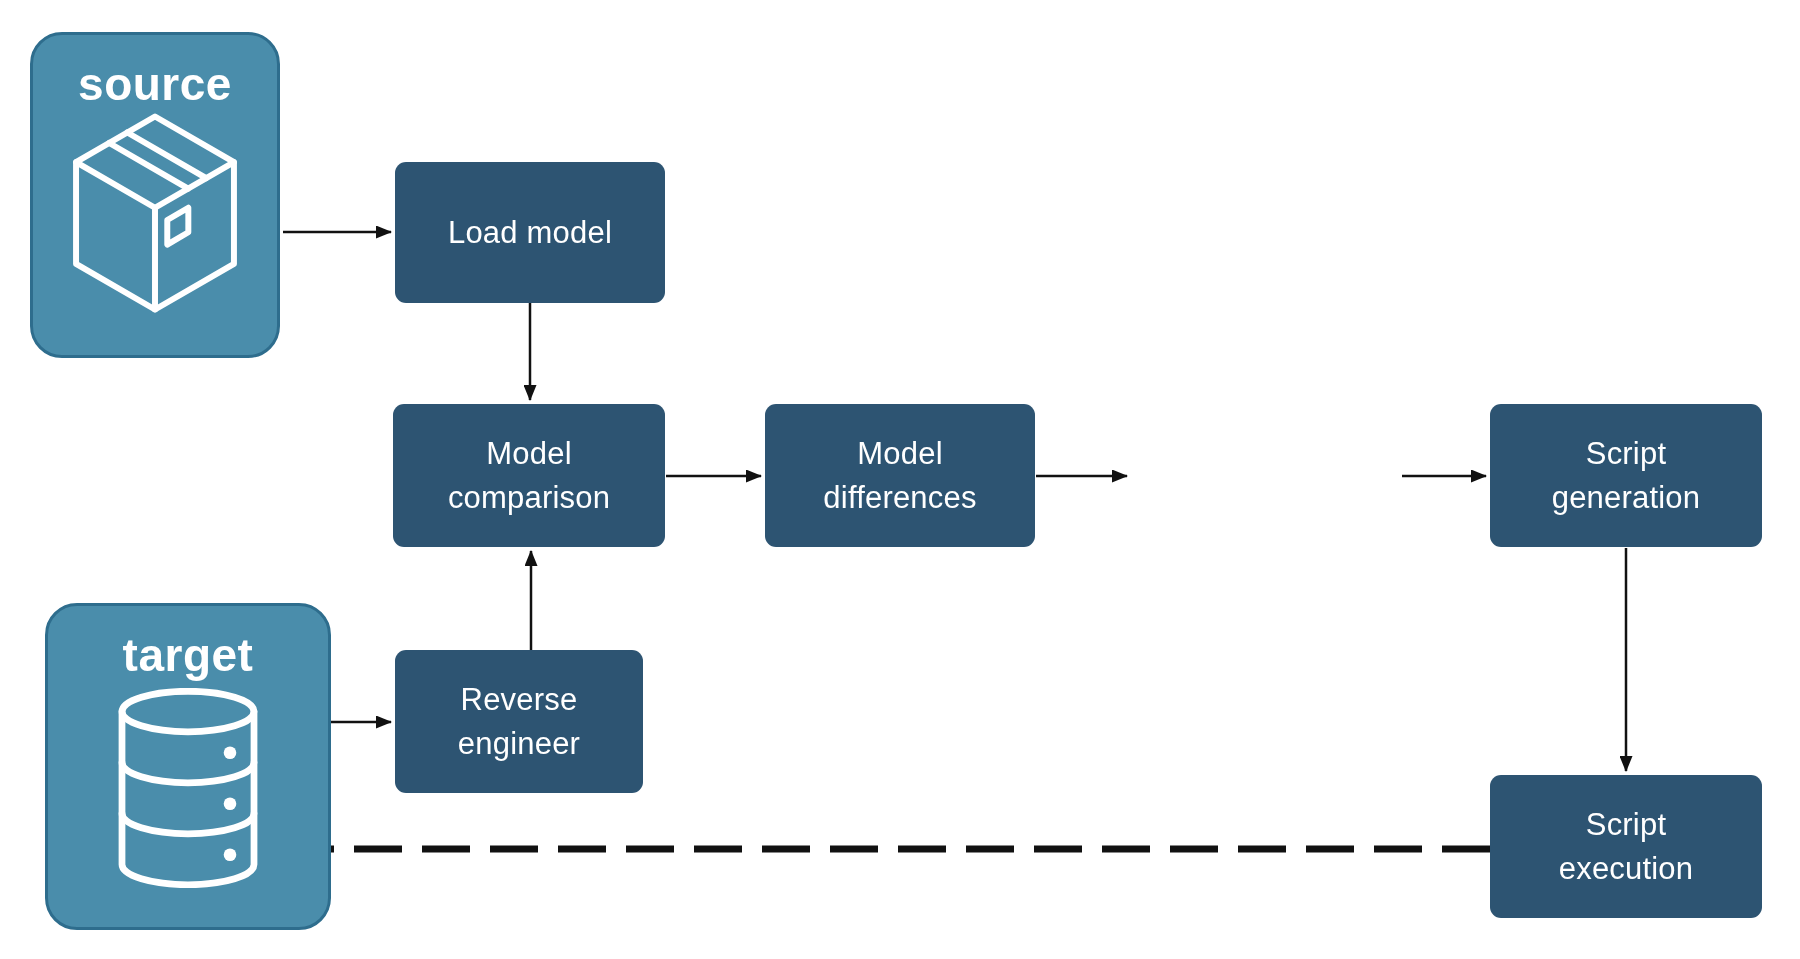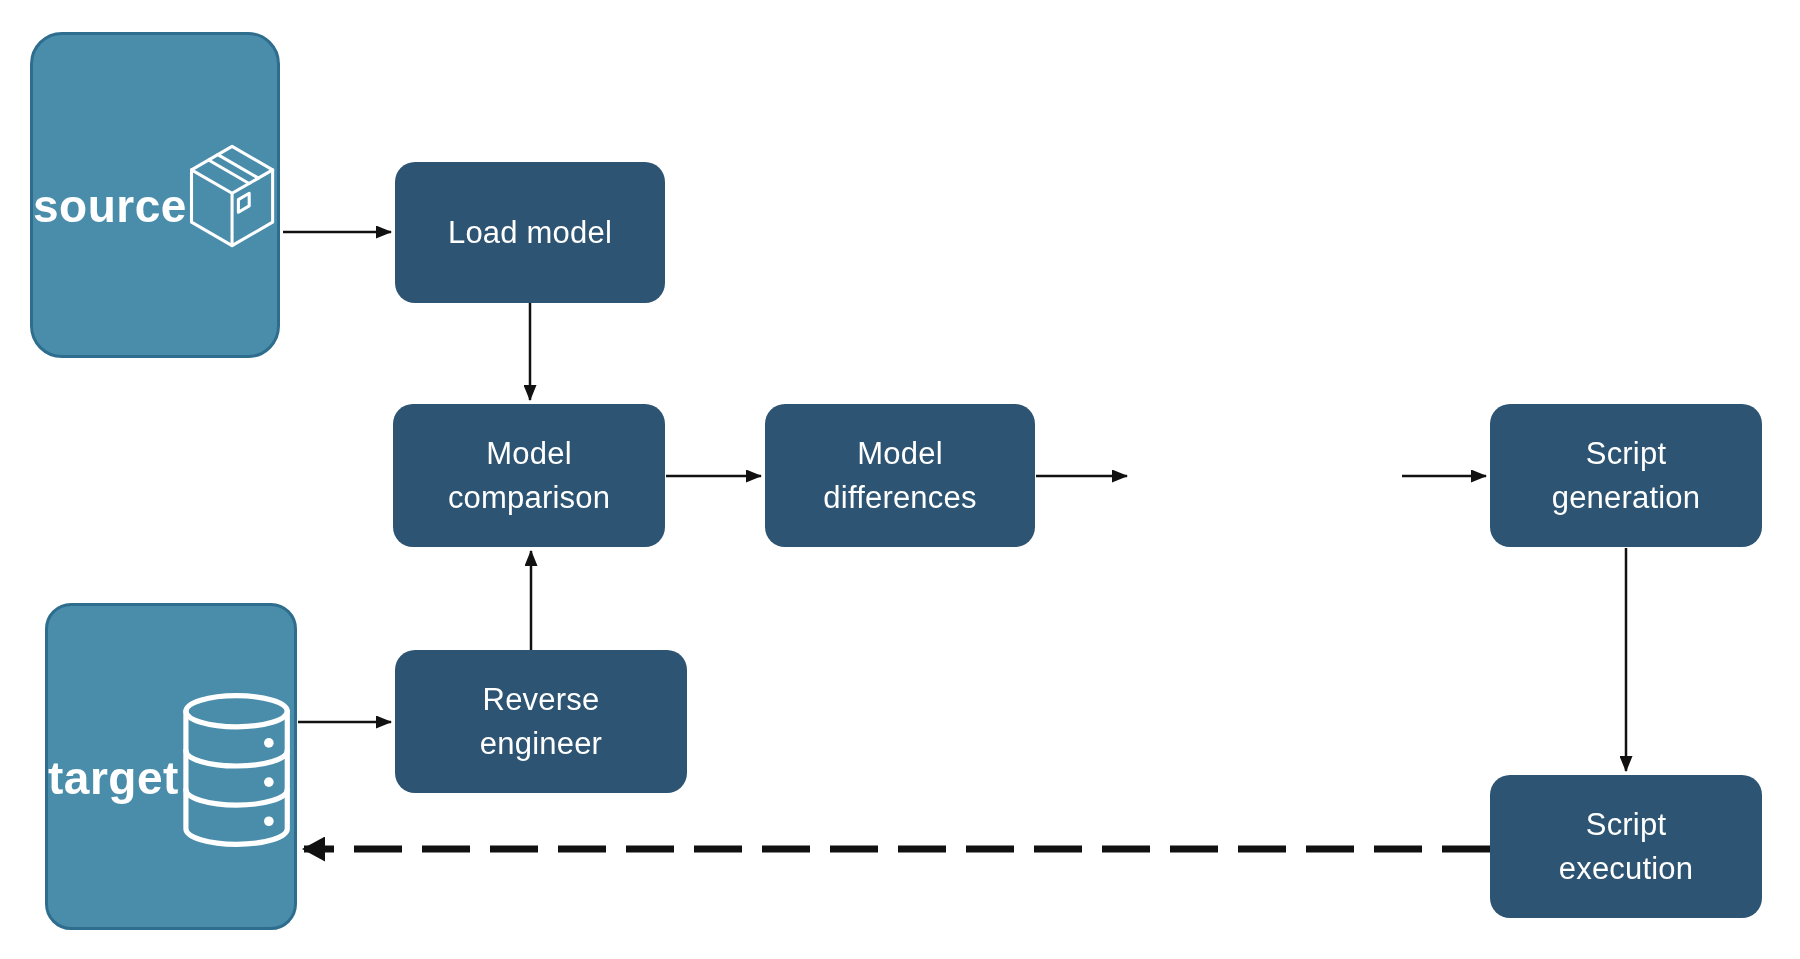--- a/index.html
+++ b/index.html
@@ -33,52 +33,52 @@
     stroke-width: 7;
     stroke-dasharray: 48 20;
     fill: none;
   }
   .arrowhead { fill: var(--arrow, #111111); }
 
   
   .node {
     position: absolute;
     background: var(--node-fill, #2d5472);
-    border-radius: 20px;
+    border-radius: 11px;
     color: var(--text, #ffffff);
     display: flex;
     align-items: center;
     justify-content: center;
     text-align: center;
     font-size: 31px;
     line-height: 44px;
     white-space: pre-line;
     letter-spacing: 0.2px;
   }
   .node-load-model       { left: 395px;  top: 162px; width: 270px; height: 141px; }
   .node-model-comparison { left: 393px;  top: 404px; width: 272px; height: 143px; }
   .node-model-differences{ left: 765px;  top: 404px; width: 270px; height: 143px; }
   .node-deployment-plan  { left: 1131px; top: 404px; width: 270px; height: 143px; }
   .node-script-generation{ left: 1490px; top: 404px; width: 272px; height: 143px; }
-  .node-reverse-engineer { left: 395px;  top: 650px; width: 292px; height: 143px; }
+  .node-reverse-engineer { left: 395px;  top: 650px; width: 248px; height: 143px; }
   .node-script-execution { left: 1490px; top: 775px; width: 272px; height: 143px; }
 
   
   .entity {
     position: absolute;
     background: var(--entity-fill, #4a8dab);
     border: 3.5px solid var(--entity-border, #2e6d8d);
     border-radius: 32px;
     box-sizing: border-box;
     display: flex;
-    flex-direction: row;
+    flex-direction: column;
     align-items: center;
   }
   .entity-source { left: 30px; top: 32px;  width: 250px; height: 326px; }
-  .entity-target { left: 45px; top: 603px; width: 252px; height: 327px; border-radius: 26px; }
+  .entity-target { left: 45px; top: 603px; width: 286px; height: 327px; }
   .entity-label {
     color: var(--text, #ffffff);
     font-weight: bold;
     font-size: 46px;
     margin-top: 22px;
     letter-spacing: 0.5px;
   }
   .entity-icon { display: block; }
   .entity-source .entity-icon { width: 176px; height: 200px; margin-top: 2px; }
   .entity-target .entity-icon { width: 150px; height: 200px; margin-top: 6px; }

